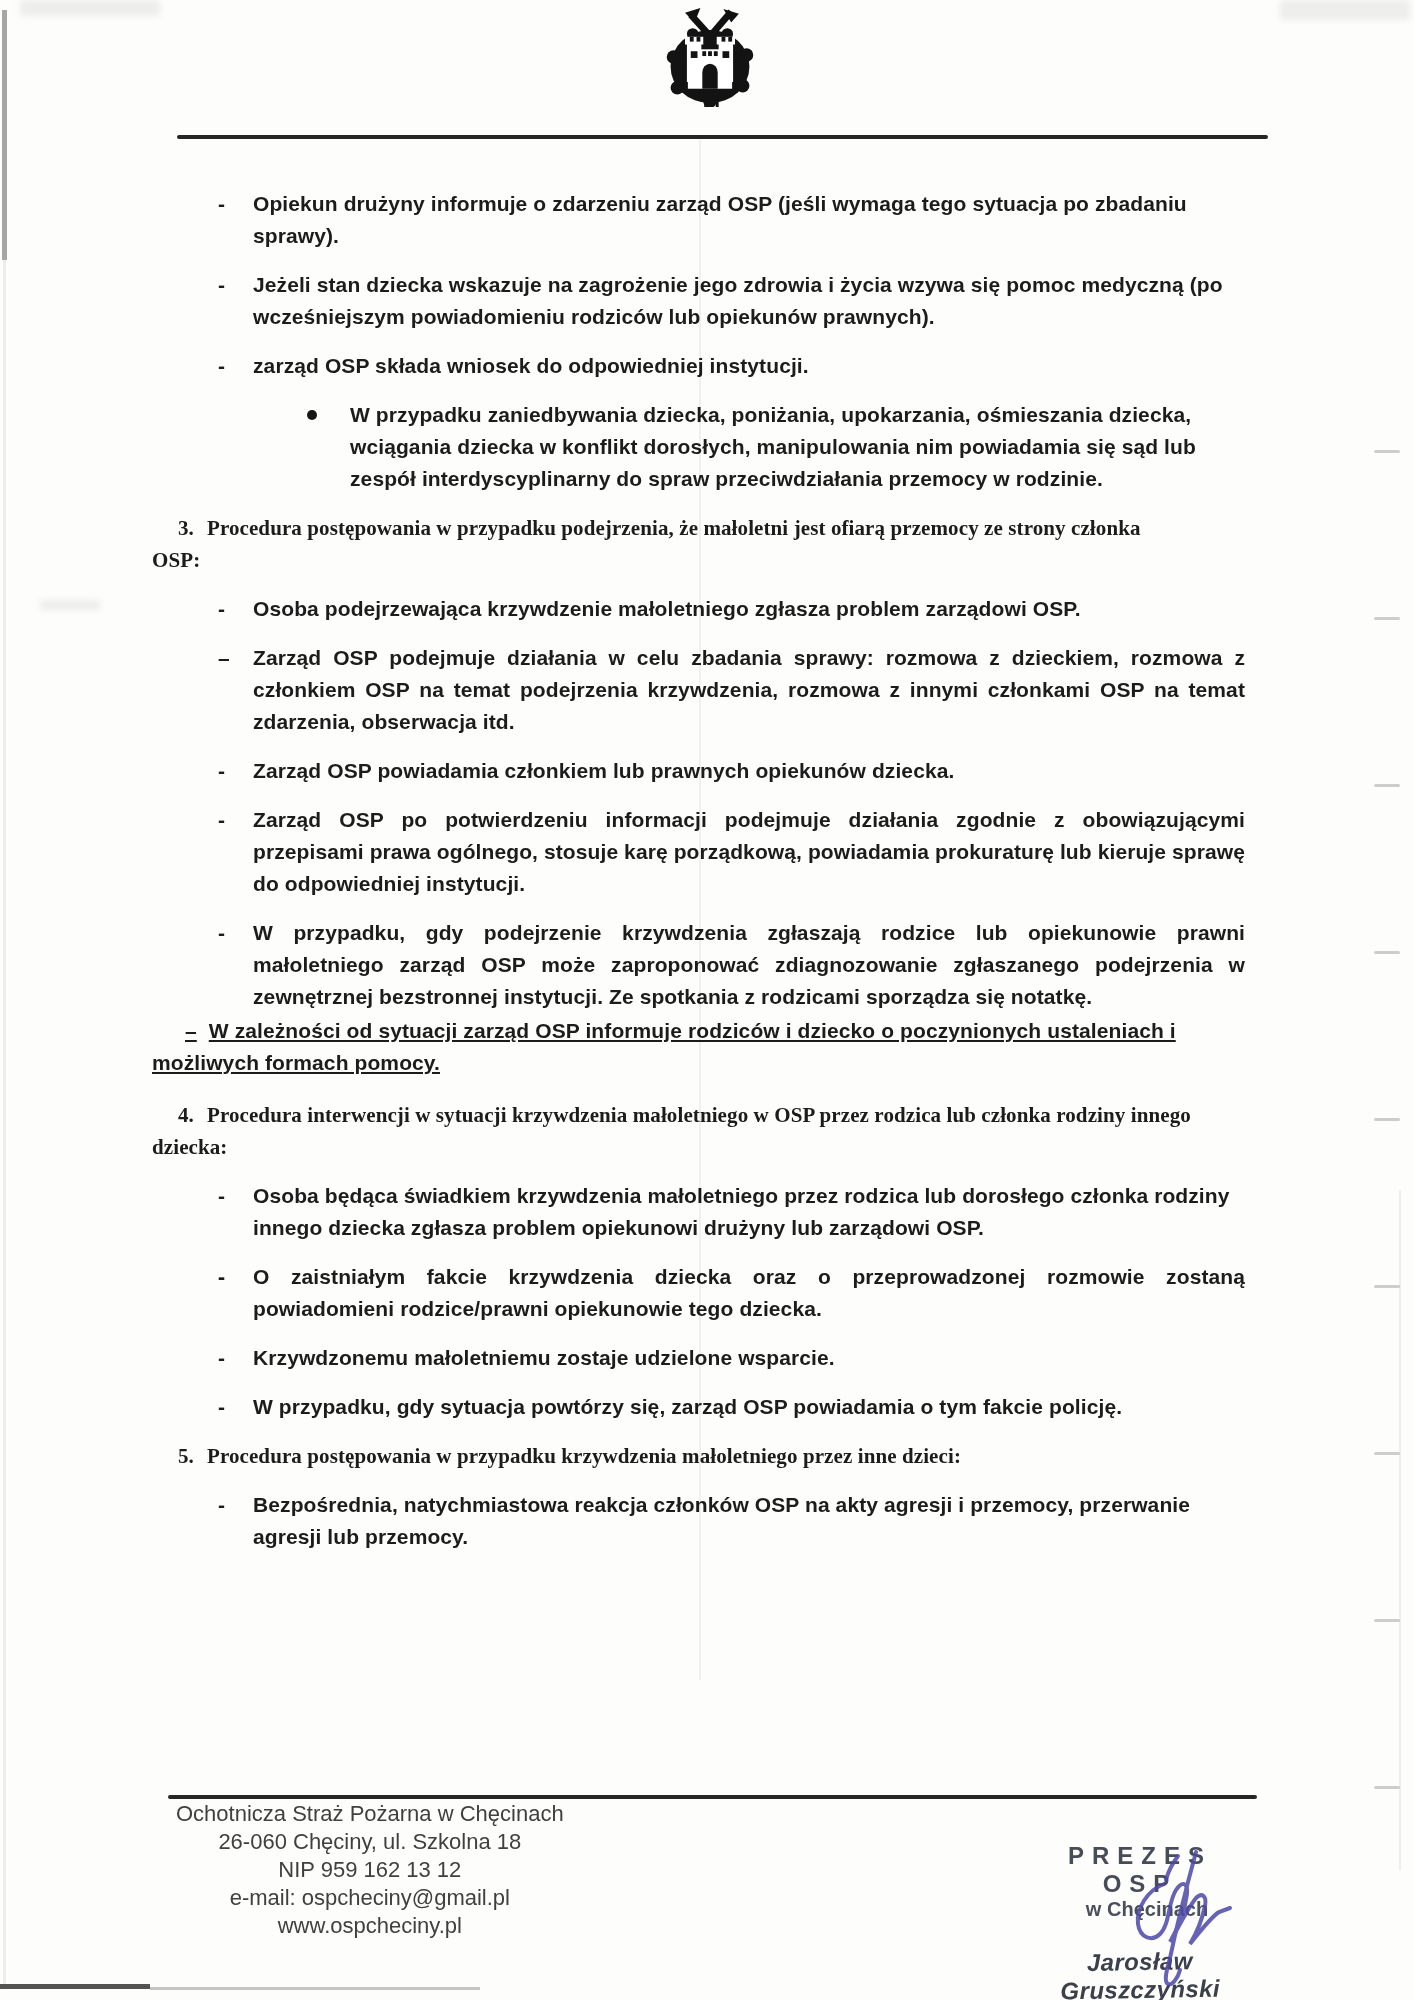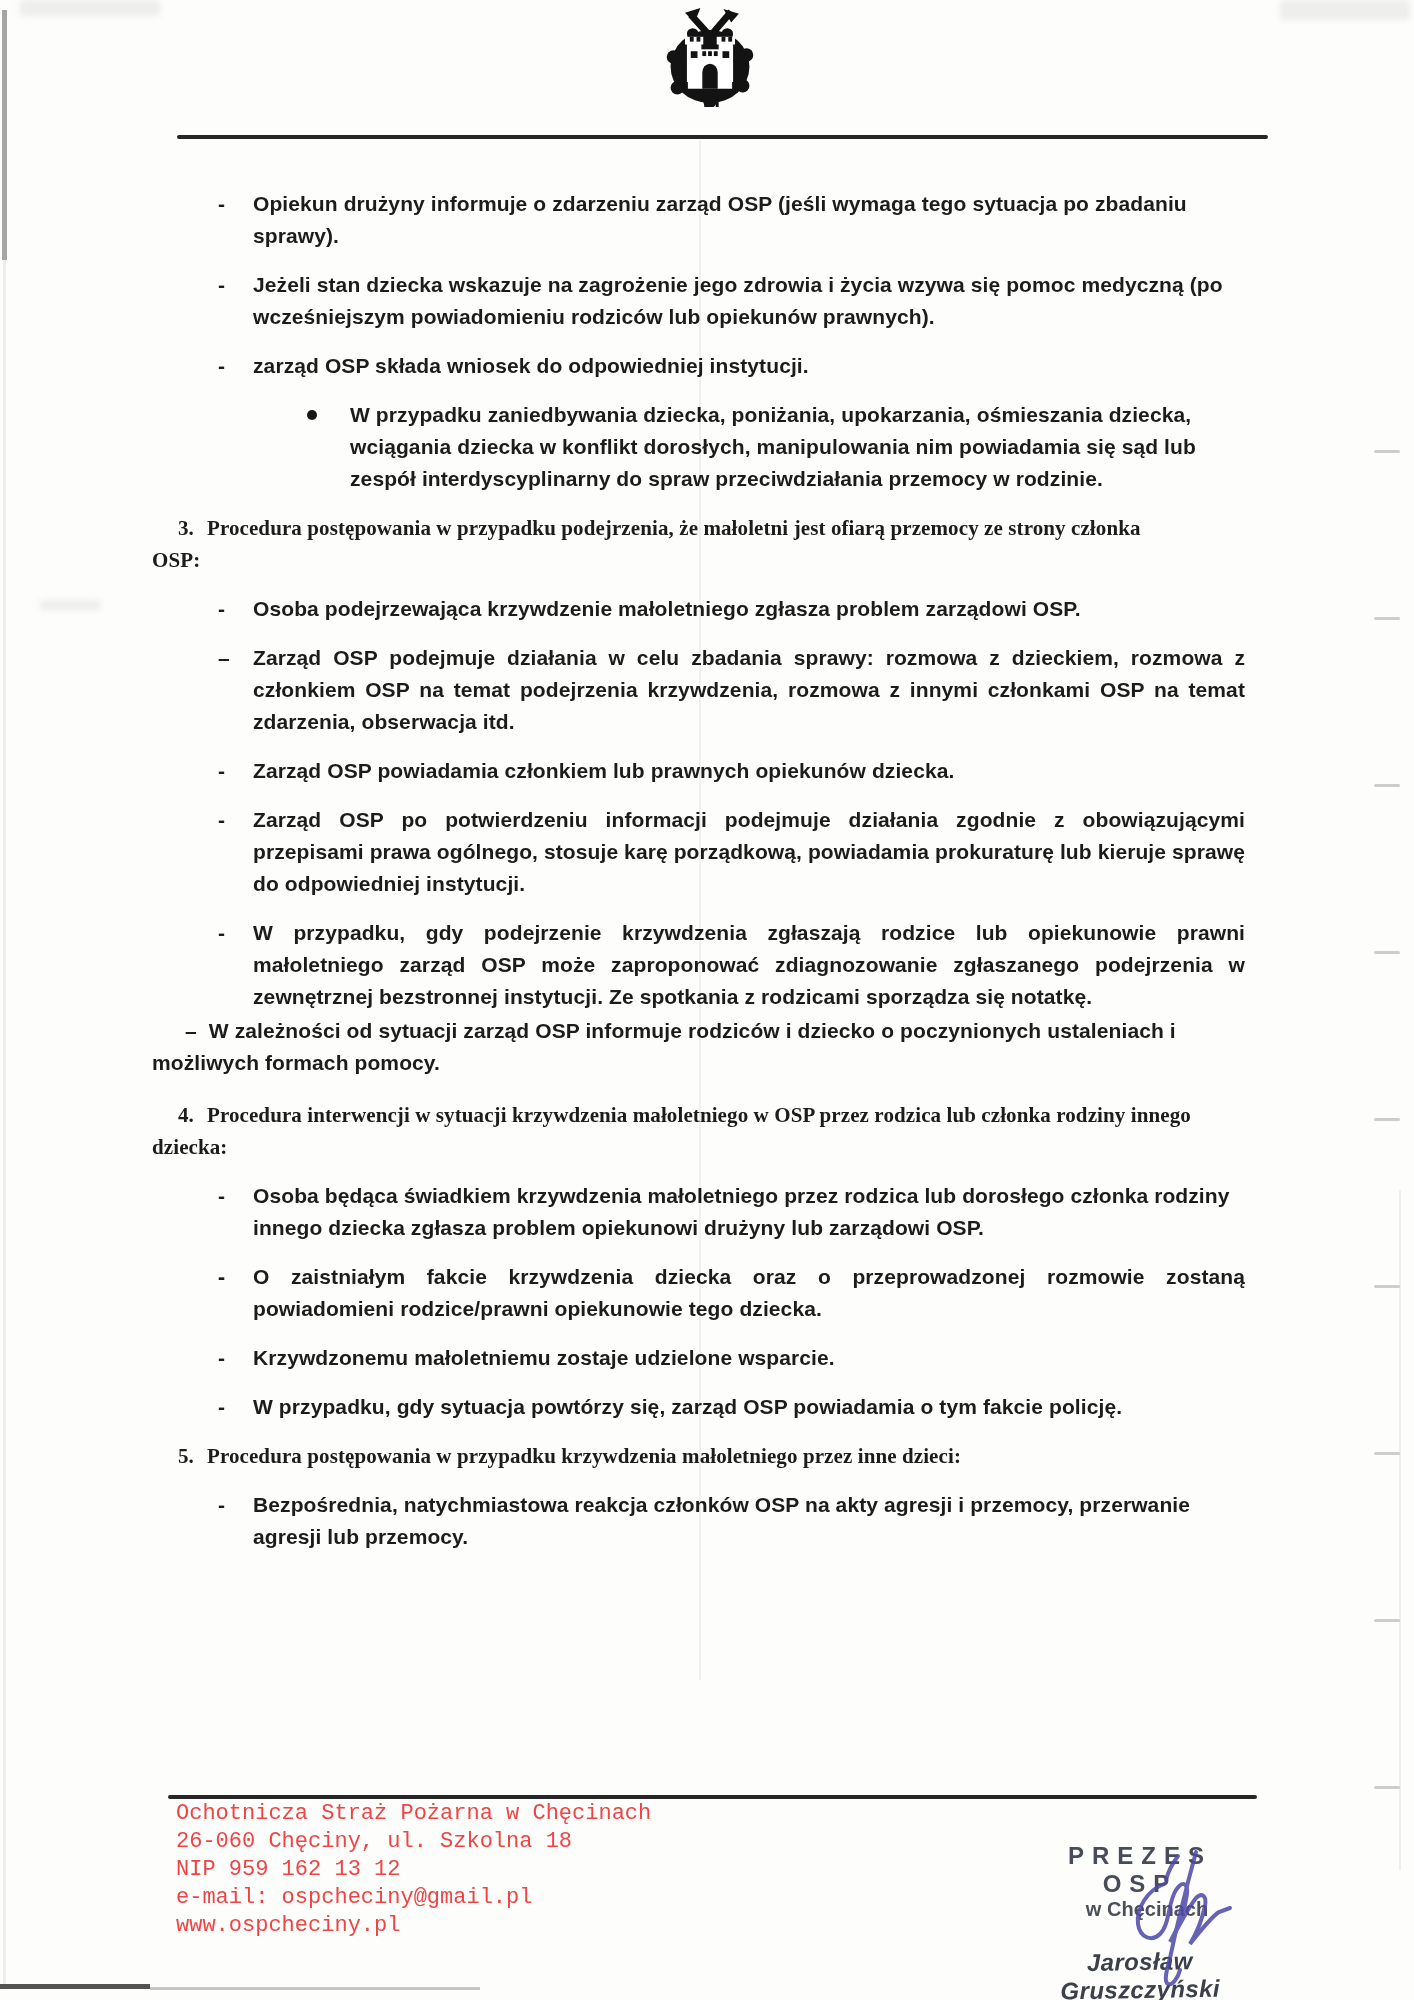--- a/index.html
+++ b/index.html
@@ -18,29 +18,29 @@
     font-size:21px;line-height:32px;font-weight:600;letter-spacing:.1px;}
   .item{position:relative;margin:0 0 17px 0;}
   .item .txt{display:inline;}
   .item.dash{padding-left:101px;}
   .item.dash>.mk{position:absolute;left:66px;top:0;}
   .item.bullet{padding-left:198px;}
   .item.bullet>.mk{position:absolute;left:155px;top:11px;width:10px;height:10px;
     background:#161616;border-radius:50%;}
   .item.numbered{text-indent:26px;max-width:1040px;font-family:Liberation Serif, serif;}
   .item.numbered>.mk{margin-right:13px;}
-  .item.flat{text-indent:33px;max-width:1070px;}
+  .item.flat{text-indent:33px;max-width:1070px;text-decoration:underline;}
   .item.flat>.mk{margin-right:12px;}
   .item.justify{text-align:justify;}
   .item.sp-large{margin-top:20px;}
   .item.sp-tight{margin-top:-15px;}
   
   .footer{position:absolute;left:176px;top:1800px;
-    font-family:Liberation Mono, monospace;
-    font-size:22px;line-height:28px;color:#ef4444;}
+    font-family:Liberation Sans, sans-serif;
+    font-size:22px;line-height:28px;color:#404040;text-align:center;}
   
   .stamp{position:absolute;left:1012px;top:1842px;width:256px;text-align:center;}
   .stamp .title{font-size:24px;letter-spacing:8px;word-spacing:24px;
     font-weight:600;color:#474c58;}
   .stamp .loc{font-size:20px;margin-left:14px;color:#4a4f5a;font-weight:600;}
   .stamp .name{font-size:24px;font-style:italic;font-weight:700;color:#3b404a;
     margin-top:27px;transform:rotate(-1deg);letter-spacing:.4px;}
   .signature{position:absolute;left:1118px;top:1850px;width:130px;height:140px;z-index:5;}
   
   .a{position:absolute;pointer-events:none;}

